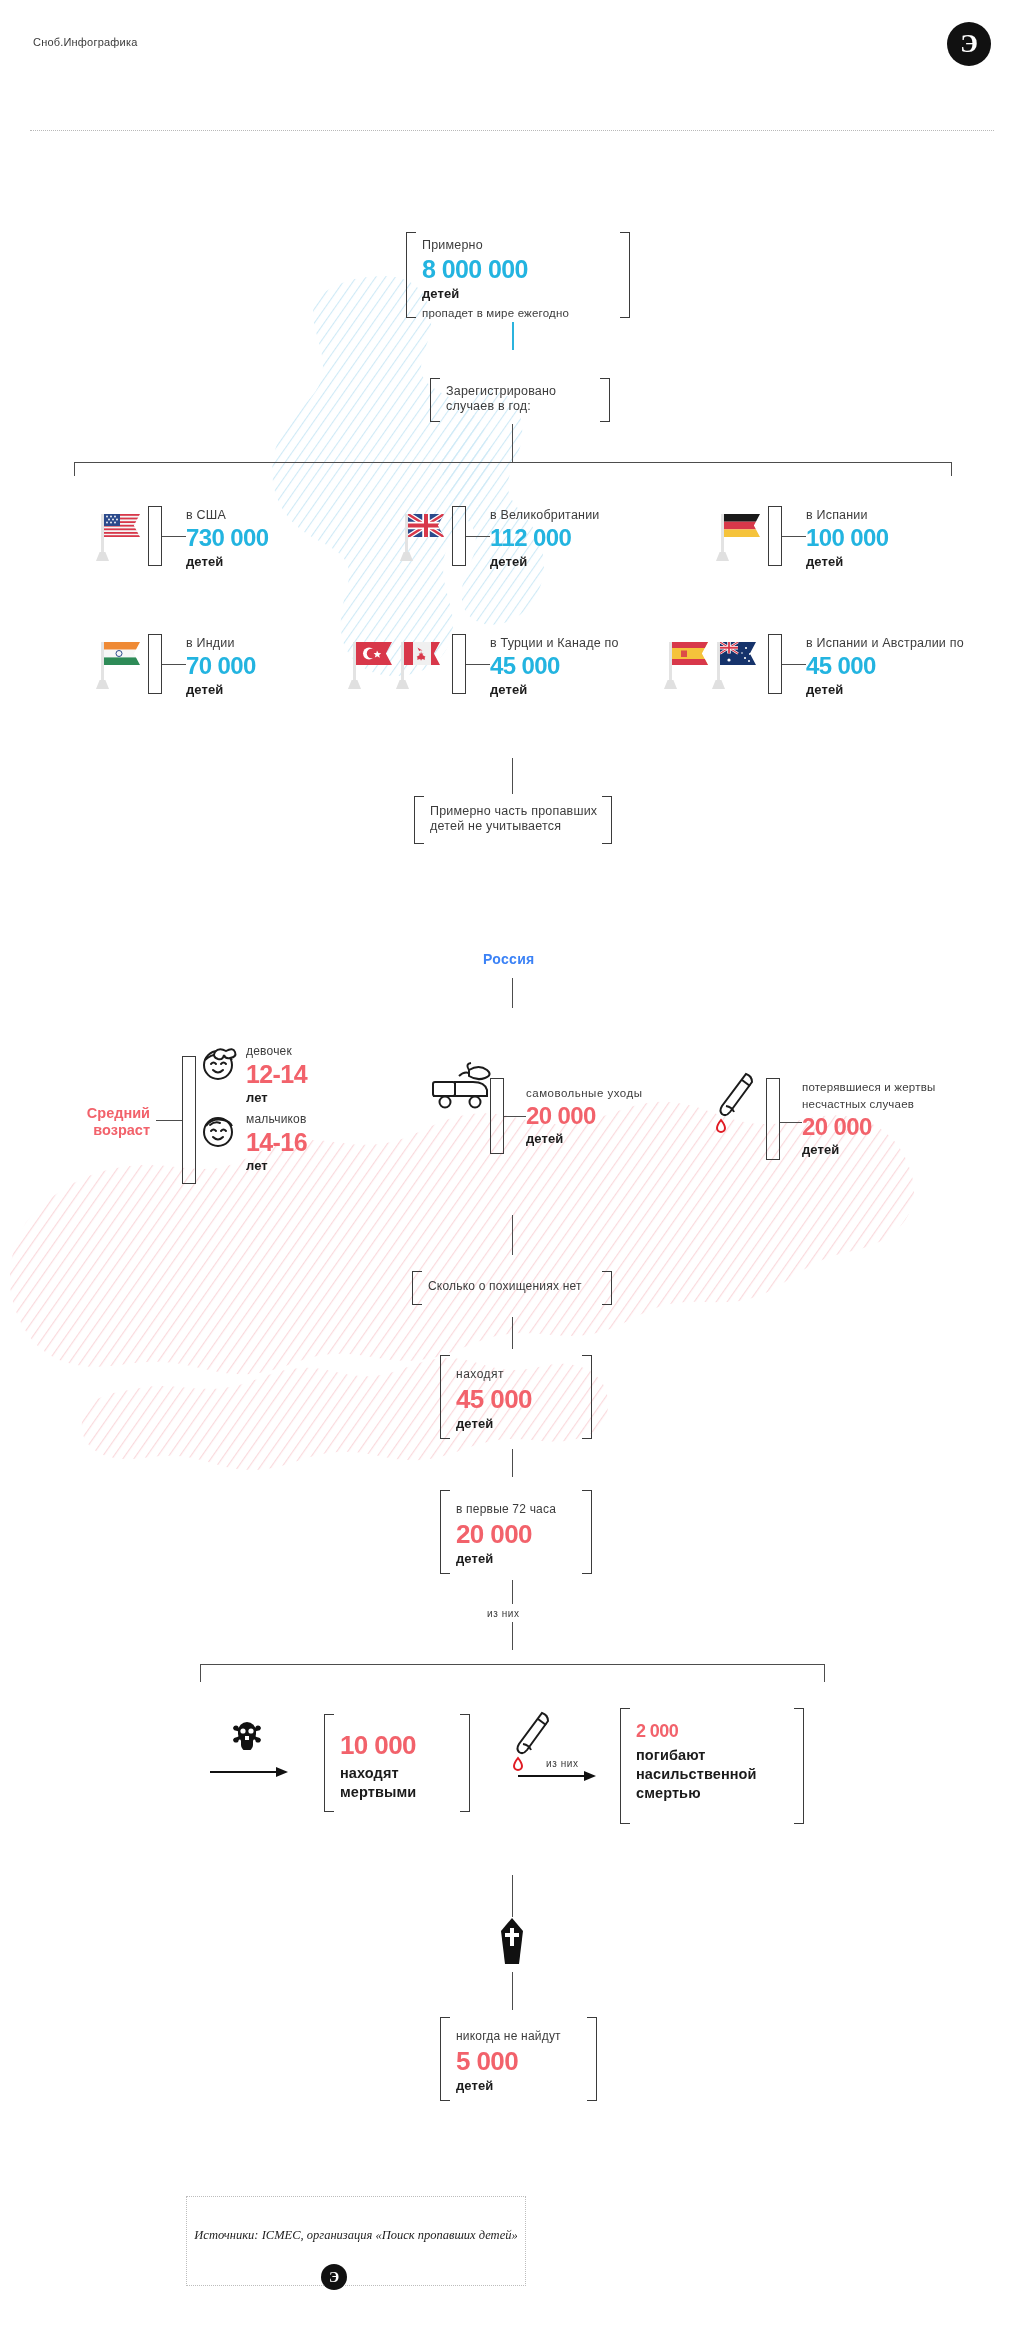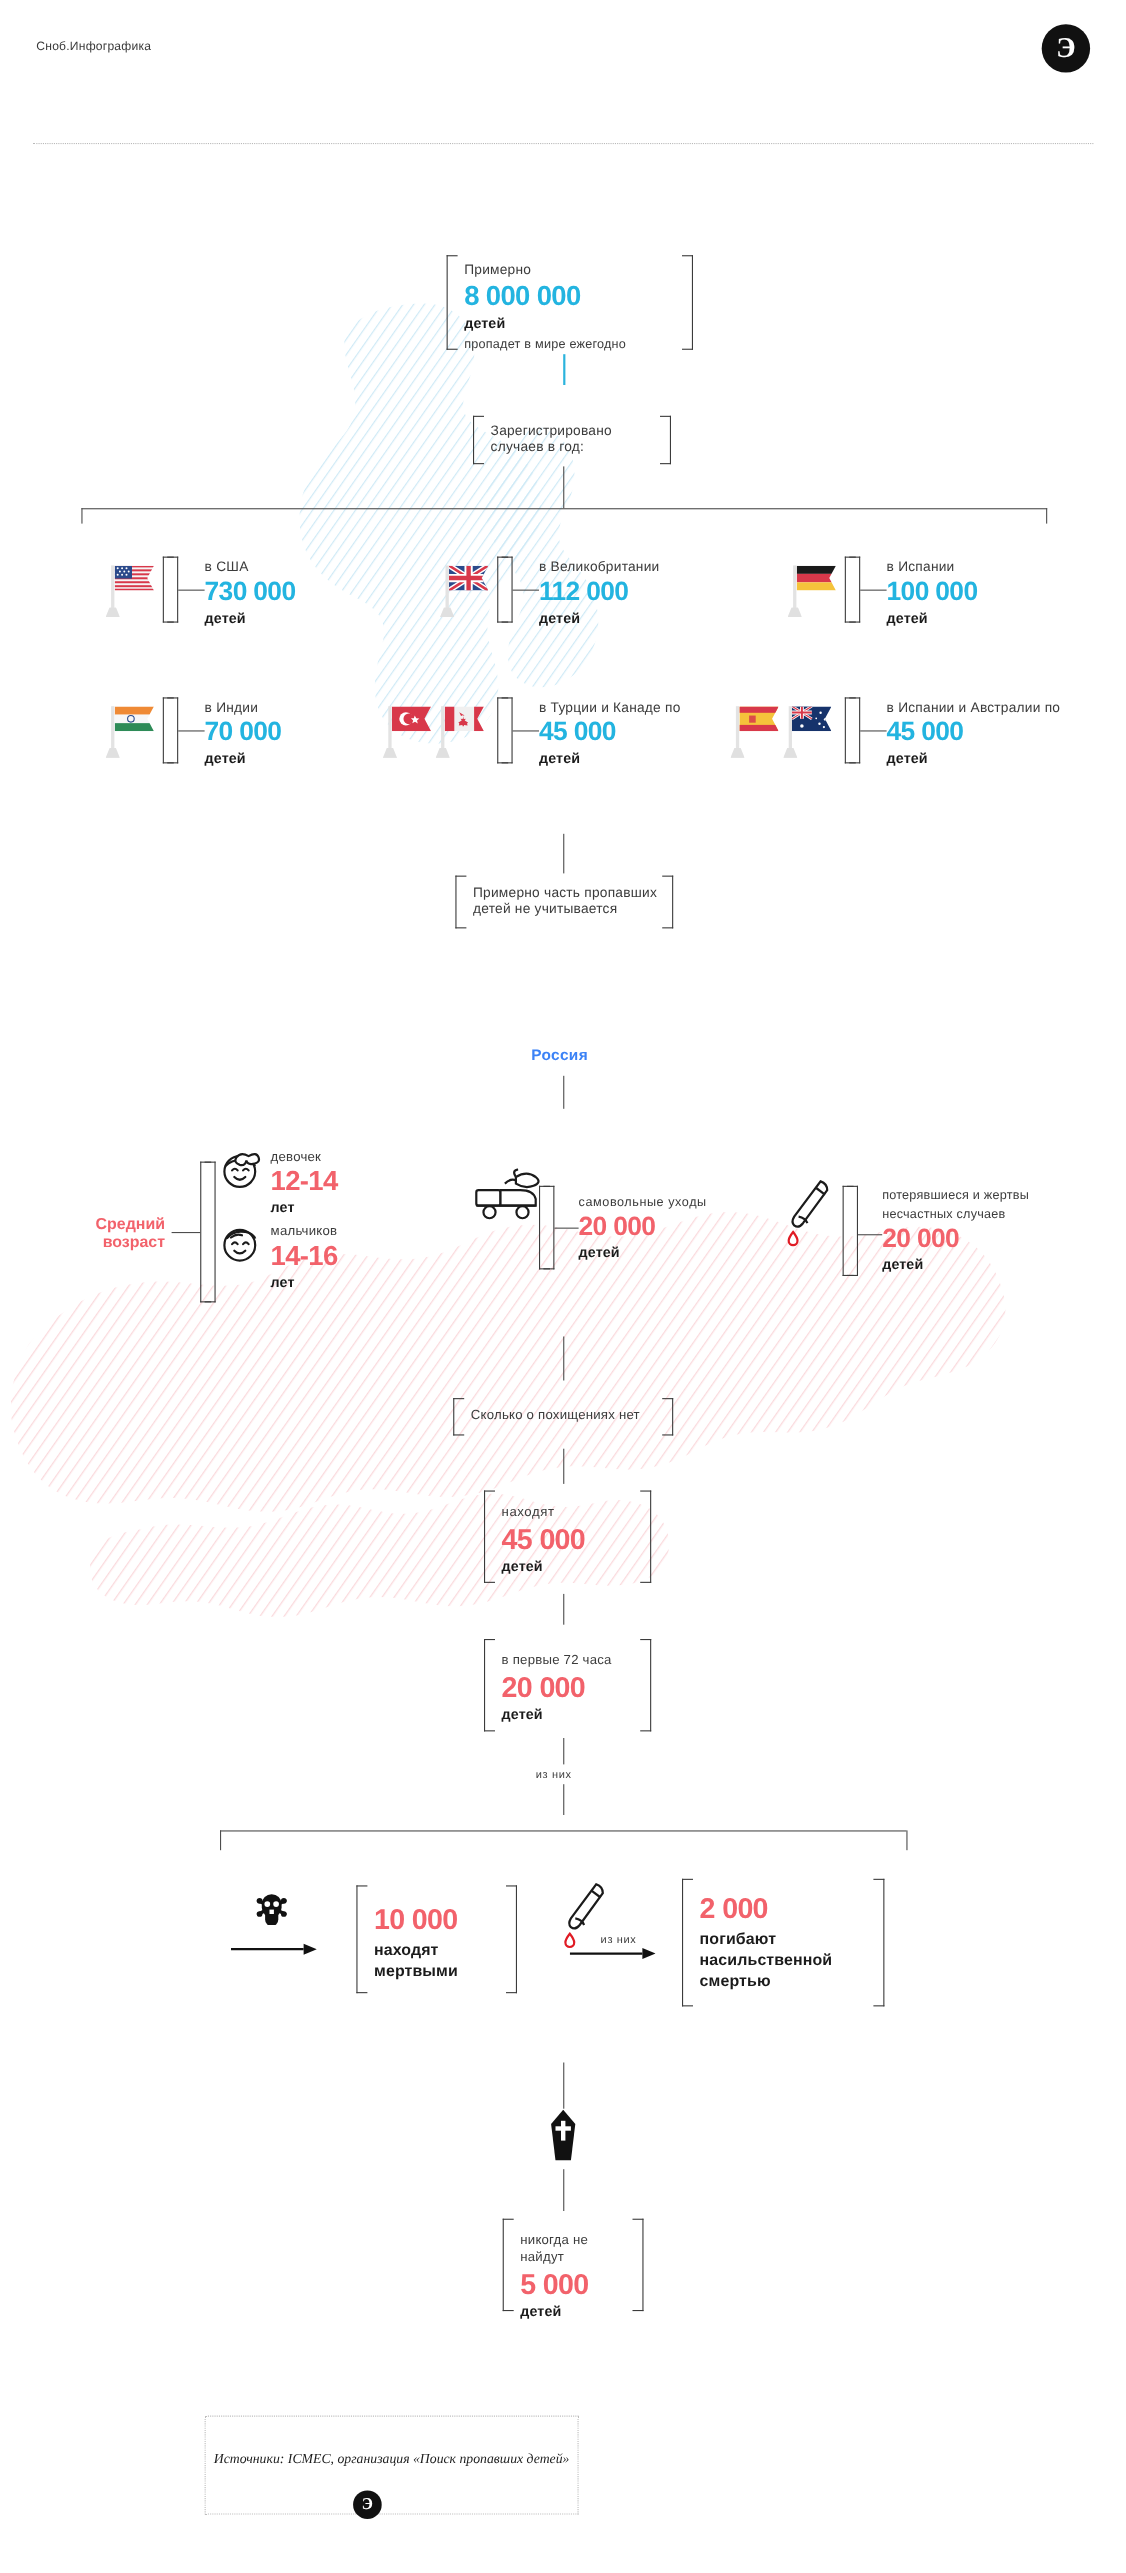--- a/index.html
+++ b/index.html
@@ -457,38 +457,38 @@
   </div>
   <div class="lbl" style="position:absolute;left:546px;top:1756px;font-size:10px;letter-spacing:.6px;">из них</div>
   <div style="position:absolute;left:518px;top:1770px;">
     <svg width="78" height="12" viewBox="0 0 78 12" class="icon-svg">
       <path d="M0 6 H66" stroke="#111" stroke-width="2"></path>
       <polygon points="66,1 78,6 66,11" fill="#111"></polygon>
     </svg>
   </div>
   <div class="bk" style="left:620px;top:1708px;width:184px;height:116px;">
     <div class="inner">
-      <div class="big red" style="font-size:26px;padding-top:14px;">2 000</div>
+      <div class="big red" style="font-size:18px;padding-top:14px;">2 000</div>
       <div class="unit" style="margin-top:7px;font-size:14.5px;">погибают</div>
       <div class="unit" style="margin-top:3px;font-size:14.5px;">насильственной</div>
       <div class="unit" style="margin-top:3px;font-size:14.5px;">смертью</div>
     </div>
   </div>
 
   <div class="vline" style="left:512px;top:1875px;height:42px;"></div>
   <div style="position:absolute;left:498px;top:1918px;">
     <svg width="28" height="46" viewBox="0 0 28 46" class="icon-svg">
       <path d="M14 0 L25 13 L21 46 H7 L3 13z" fill="#111"></path>
       <rect x="12" y="10" width="4" height="18" fill="#fff"></rect>
       <rect x="7" y="15" width="14" height="4" fill="#fff"></rect>
     </svg>
   </div>
   <div class="vline" style="left:512px;top:1972px;height:38px;"></div>
 
-  <div class="bk" style="left:457px;top:2017px;width:128px;height:84px;">
+  <div class="bk" style="left:440px;top:2017px;width:157px;height:84px;">
     <div class="inner">
       <div class="lbl" style="padding-top:12px;font-size:12px;">никогда не найдут</div>
       <div class="big red" style="font-size:26px;margin-top:4px;">5 000</div>
       <div class="unit" style="margin-top:4px;">детей</div>
     </div>
   </div>
 
   <div class="footer-box"></div>
   <div class="src">Источники: ICMEC, организация «Поиск пропавших детей»</div>
   <div class="logo-circle logo-bottom">Э</div>

